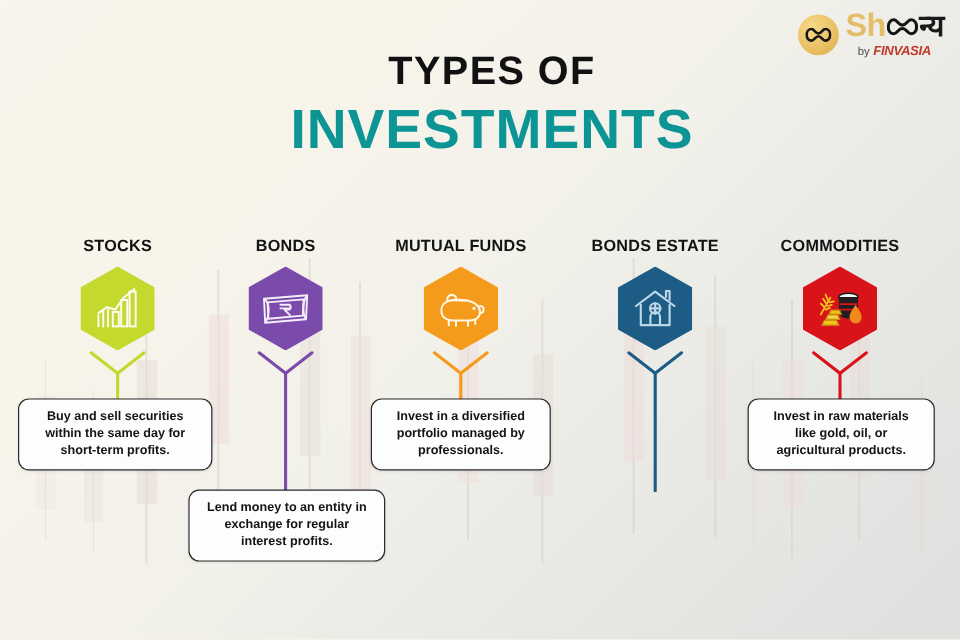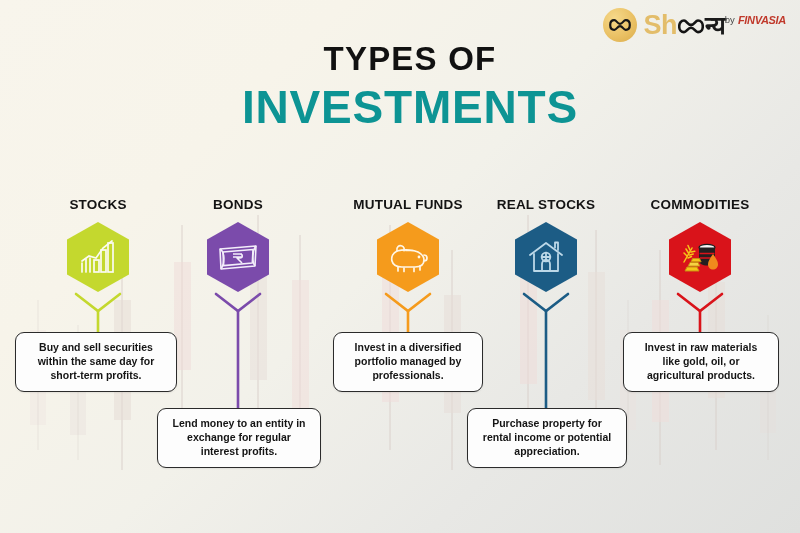--- a/index.html
+++ b/index.html
@@ -16,21 +16,21 @@
   }
 
   
   .bgcandles { position:absolute; inset:0; pointer-events:none; opacity:1; }
 
   
   .logo { position:absolute; top:8px; right:14px; display:flex; align-items:center; gap:6px; }
   .logo-mark { width:34px; height:34px; border-radius:50%;
     background:radial-gradient(circle at 35% 30%,#f6d98a 0%,#e9bf62 60%,#d9ab49 100%);
     display:flex; align-items:center; justify-content:center; }
-  .logo-word { display:flex; flex-direction:row; align-items:flex-start; line-height:1; }
+  .logo-word { display:flex; flex-direction:column; align-items:center; line-height:1; }
   .logo-top { display:flex; align-items:baseline; }
   .logo-sh { font-size:27px; font-weight:bold; color:#e3bd6a; letter-spacing:-.5px; }
   .logo-inf { margin:0 1px; }
   .logo-dev { font-size:25px; font-weight:bold; color:#1a1a1a; letter-spacing:-1px; }
   .logo-by { font-size:9.5px; color:#4a4a4a; margin-top:3px; display:flex; align-items:center; gap:3px; }
   .logo-fin { font-size:11px; font-weight:bold; font-style:italic; color:#c0392b; letter-spacing:-.3px; }
 
   
   .title-wrap { position:absolute; top:42px; left:0; width:800px; text-align:center;padding-left:20px; }
   .t1 { font-size:33px; font-weight:bold; color:#111; letter-spacing:1.2px; line-height:1.05; }
@@ -176,21 +176,21 @@
 
     <svg class="stem" style="top:292px;" width="52" height="118" viewBox="0 0 52 118">
       <g fill="none" stroke="#7b4bab" stroke-width="2.6" stroke-linecap="round">
         <path d="M4 2 L26 19 L48 2"></path>
         <path d="M26 19 V 117"></path>
       </g>
     </svg>
 
     <div class="box" style="top:408px; left:-1px; width:164px;">Lend money to an entity in exchange for regular interest profits.</div>
   </div>
-      <div class="col" style="left: 328px; text-decoration: underline;">
+      <div class="col" style="left: 304px; text-decoration: underline;">
     <div class="cat-label">MUTUAL FUNDS</div>
 
     <div class="hexwrap">
       <div class="hex" style="background:#f59b1c">
         <div class="hexico">
 
     <svg width="40" height="32" viewBox="0 0 40 32">
       <g fill="none" stroke="#fff6e6" stroke-width="1.7" stroke-linejoin="round" stroke-linecap="round">
         <path d="M9 10 C5 12 3 16 4 20 C5 24 9 26 14 26 h13 c6 0 9-3 9-7 0-3-2-6-6-8 C26 9 17 8 9 10 Z"></path>
         <path d="M9 10 C8 6 11 4 14 5 C16 5.7 16.6 8 16 9.6"></path>
@@ -207,21 +207,21 @@
     <svg class="stem" style="top:292px;" width="52" height="42" viewBox="0 0 52 42">
       <g fill="none" stroke="#f59b1c" stroke-width="2.6" stroke-linecap="round">
         <path d="M4 2 L26 19 L48 2"></path>
         <path d="M26 19 V 41"></path>
       </g>
     </svg>
 
     <div class="box" style="top:332px; left:5px; width:150px;">Invest in a diversified portfolio managed by professionals.</div>
   </div>
       <div class="col" style="left: 466px;">
-    <div class="cat-label">REAL STOCKS</div>
+    <div class="cat-label">BONDS ESTATE</div>
 
     <div class="hexwrap">
       <div class="hex" style="background:#1c5c85">
         <div class="hexico">
 
     <svg width="36" height="34" viewBox="0 0 36 34">
       <g fill="none" stroke="#bcd8e8" stroke-width="1.8" stroke-linejoin="round" stroke-linecap="round">
         <path d="M2 15 L18 3 L34 15"></path>
         <path d="M6 14 v17 h24 V14"></path>
         <path d="M27 7.5 V2.5 h3 V10"></path>
@@ -234,21 +234,20 @@
       </div>
     </div>
 
     <svg class="stem" style="top:292px;" width="52" height="118" viewBox="0 0 52 118">
       <g fill="none" stroke="#1c5c85" stroke-width="2.6" stroke-linecap="round">
         <path d="M4 2 L26 19 L48 2"></path>
         <path d="M26 19 V 117"></path>
       </g>
     </svg>
 
-    <div class="box" style="top:408px; left:1px; width:160px;">Purchase property for rental income or potential appreciation.</div>
   </div>
       <div class="col" style="left: 620px;">
     <div class="cat-label">COMMODITIES</div>
 
     <div class="hexwrap">
       <div class="hex" style="background:#d9131a">
         <div class="hexico">
 
     <svg width="42" height="34" viewBox="0 0 42 34">
 

